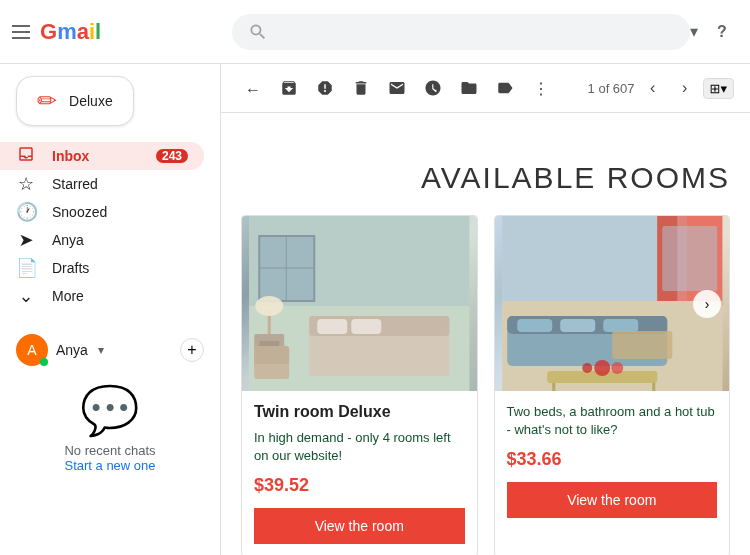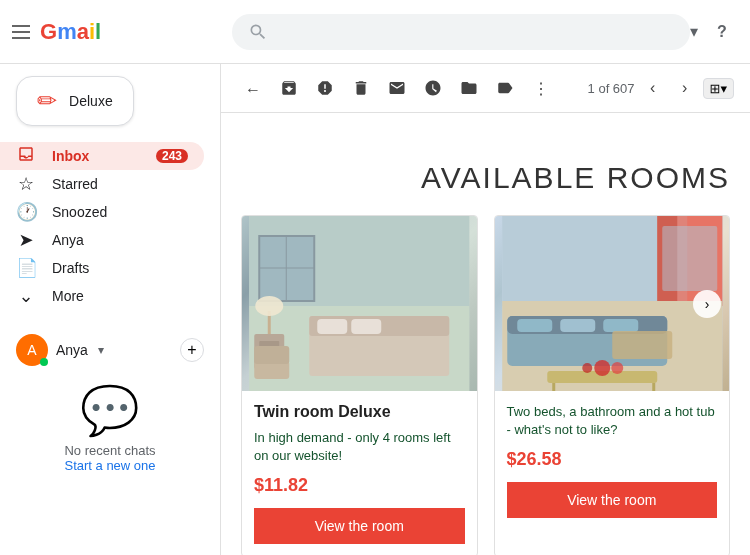--- a/index.html
+++ b/index.html
@@ -289,21 +289,21 @@
                 <ellipse cx="20" cy="90" rx="14" ry="10" fill="#f0e8d0" opacity="0.9"></ellipse>
 
                 <rect x="5" y="145" width="35" height="18" fill="#c8b8a0" rx="3"></rect>
                 <rect x="5" y="130" width="35" height="18" fill="#c0b098" rx="3"></rect>
               </svg>
             </div>
           </div>
           <div class="room-info">
             <div class="room-name">Twin room Deluxe</div>
             <div class="room-desc">In high demand - only 4 rooms left on our website!</div>
-            <div class="room-price">$11.82</div>
+            <div class="room-price">$39.52</div>
             <button class="view-room-btn">View the room</button>
           </div>
         </div>
 
         <div class="room-card">
           <div class="room-img-container">
             <div class="room-img-2">
               <svg width="100%" height="100%" viewBox="0 0 220 175" xmlns="http://www.w3.org/2000/svg">
                 <rect width="220" height="175" fill="#c8d8e8"></rect>
                 <rect x="0" y="0" width="220" height="90" fill="#b8ccd8"></rect>
@@ -331,21 +331,21 @@
 
                 <circle cx="100" cy="152" r="8" fill="#d03030" opacity="0.8"></circle>
                 <circle cx="115" cy="152" r="6" fill="#e04040" opacity="0.7"></circle>
                 <circle cx="85" cy="152" r="5" fill="#c02020" opacity="0.7"></circle>
               </svg>
             </div>
             <div class="nav-arrow-right">›</div>
           </div>
           <div class="room-info">
             <div class="room-desc">Two beds, a bathroom and a hot tub - what's not to like?</div>
-            <div class="room-price">$26.58</div>
+            <div class="room-price">$33.66</div>
             <button class="view-room-btn">View the room</button>
           </div>
         </div>
       </div>
 
       <div class="scrollbar-section">
         <span class="scrollbar-left">‹</span>
         <div class="scrollbar-track">
           <div class="scrollbar-thumb"></div>
         </div>

